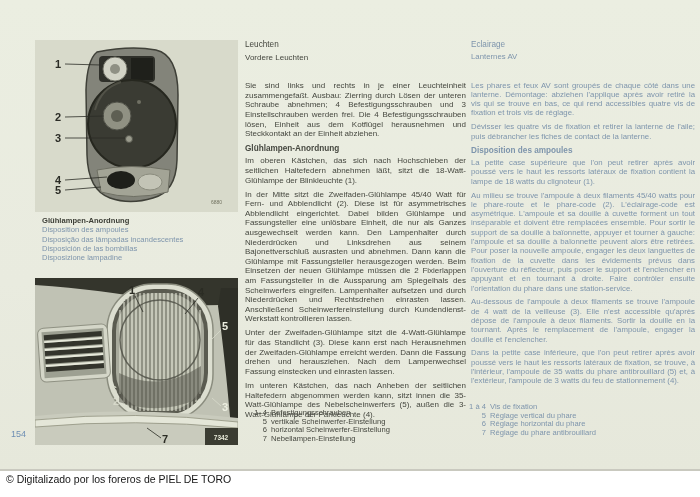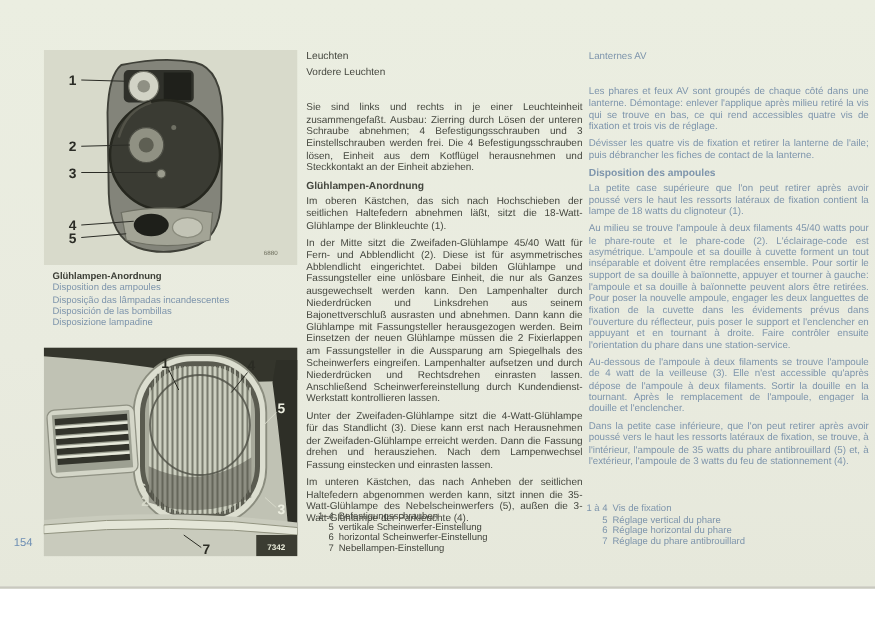--- a/index.html
+++ b/index.html
@@ -174,22 +174,23 @@
     <div class="sub">Vordere Leuchten</div>
     <p>Sie sind links und rechts in je einer Leuchteinheit zusammengefaßt. Ausbau: Zierring durch Lösen der unteren Schraube abnehmen; 4 Befestigungsschrauben und 3 Einstellschrauben werden frei. Die 4 Befestigungsschrauben lösen, Einheit aus dem Kotflügel herausnehmen und Steckkontakt an der Einheit abziehen.</p>
     <div class="head2">Glühlampen-Anordnung</div>
     <p>Im oberen Kästchen, das sich nach Hochschieben der seitlichen Haltefedern abnehmen läßt, sitzt die 18-Watt-Glühlampe der Blinkleuchte (1).</p>
     <p>In der Mitte sitzt die Zweifaden-Glühlampe 45/40 Watt für Fern- und Abblendlicht (2). Diese ist für asymmetrisches Abblendlicht eingerichtet. Dabei bilden Glühlampe und Fassungsteller eine unlösbare Einheit, die nur als Ganzes ausgewechselt werden kann. Den Lampenhalter durch Niederdrücken und Linksdrehen aus seinem Bajonettverschluß ausrasten und abnehmen. Dann kann die Glühlampe mit Fassungsteller herausgezogen werden. Beim Einsetzen der neuen Glühlampe müssen die 2 Fixierlappen am Fassungsteller in die Aussparung am Spiegelhals des Scheinwerfers eingreifen. Lampenhalter aufsetzen und durch Niederdrücken und Rechtsdrehen einrasten lassen. Anschließend Scheinwerfereinstellung durch Kundendienst-Werkstatt kontrollieren lassen.</p>
     <p>Unter der Zweifaden-Glühlampe sitzt die 4-Watt-Glühlampe für das Standlicht (3). Diese kann erst nach Herausnehmen der Zweifaden-Glühlampe erreicht werden. Dann die Fassung drehen und herausziehen. Nach dem Lampenwechsel Fassung einstecken und einrasten lassen.</p>
     <p>Im unteren Kästchen, das nach Anheben der seitlichen Haltefedern abgenommen werden kann, sitzt innen die 35-Watt-Glühlampe des Nebelscheinwerfers (5), außen die 3-Watt-Glühlampe der Parkleuchte (4).</p>
   </div>
 
   <div class="col fr">
+    <div class="head">Eclairage</div>
     <div class="sub">Lanternes AV</div>
-    <p>Les phares et feux AV sont groupés de chaque côté dans une lanterne. Démontage: enlever l'applique après milieu retiré la vis qui se trouve en bas, ce qui rend accessibles quatre vis de fixation et trois vis de réglage.</p>
+    <p>Les phares et feux AV sont groupés de chaque côté dans une lanterne. Démontage: abziehen l'applique après avoir retiré la vis qui se trouve en bas, ce qui rend accessibles quatre vis de fixation et trois vis de réglage.</p>
     <p>Dévisser les quatre vis de fixation et retirer la lanterne de l'aile; puis débrancher les fiches de contact de la lanterne.</p>
     <div class="head2">Disposition des ampoules</div>
     <p>La petite case supérieure que l'on peut retirer après avoir poussé vers le haut les ressorts latéraux de fixation contient la lampe de 18 watts du clignoteur (1).</p>
     <p>Au milieu se trouve l'ampoule à deux filaments 45/40 watts pour le phare-route et le phare-code (2). L'éclairage-code est asymétrique. L'ampoule et sa douille à cuvette forment un tout inséparable et doivent être remplacées ensemble. Pour sortir le support de sa douille à baïonnette, appuyer et tourner à gauche: l'ampoule et sa douille à baïonnette peuvent alors être retirées. Pour poser la nouvelle ampoule, engager les deux languettes de fixation de la cuvette dans les évidements prévus dans l'ouverture du réflecteur, puis poser le support et l'enclencher en appuyant et en tournant à droite. Faire contrôler ensuite l'orientation du phare dans une station-service.</p>
     <p>Au-dessous de l'ampoule à deux filaments se trouve l'ampoule de 4 watt de la veilleuse (3). Elle n'est accessible qu'après dépose de l'ampoule à deux filaments. Sortir la douille en la tournant. Après le remplacement de l'ampoule, engager la douille et l'enclencher.</p>
     <p>Dans la petite case inférieure, que l'on peut retirer après avoir poussé vers le haut les ressorts latéraux de fixation, se trouve, à l'intérieur, l'ampoule de 35 watts du phare antibrouillard (5) et, à l'extérieur, l'ampoule de 3 watts du feu de stationnement (4).</p>
   </div>
 
   <div class="legend legend-de">
     <div class="lrow">
@@ -223,13 +224,14 @@
       <span class="lnum">6</span>
       <span>Réglage horizontal du phare</span>
     </div>
     <div class="lrow">
       <span class="lnum">7</span>
       <span>Réglage du phare antibrouillard</span>
     </div>
   </div>
 
   <div class="page-number">154</div>
+  <div class="watermark">© Digitalizado por los foreros de PIEL DE TORO</div>
 </div>
 
 </body></html>

